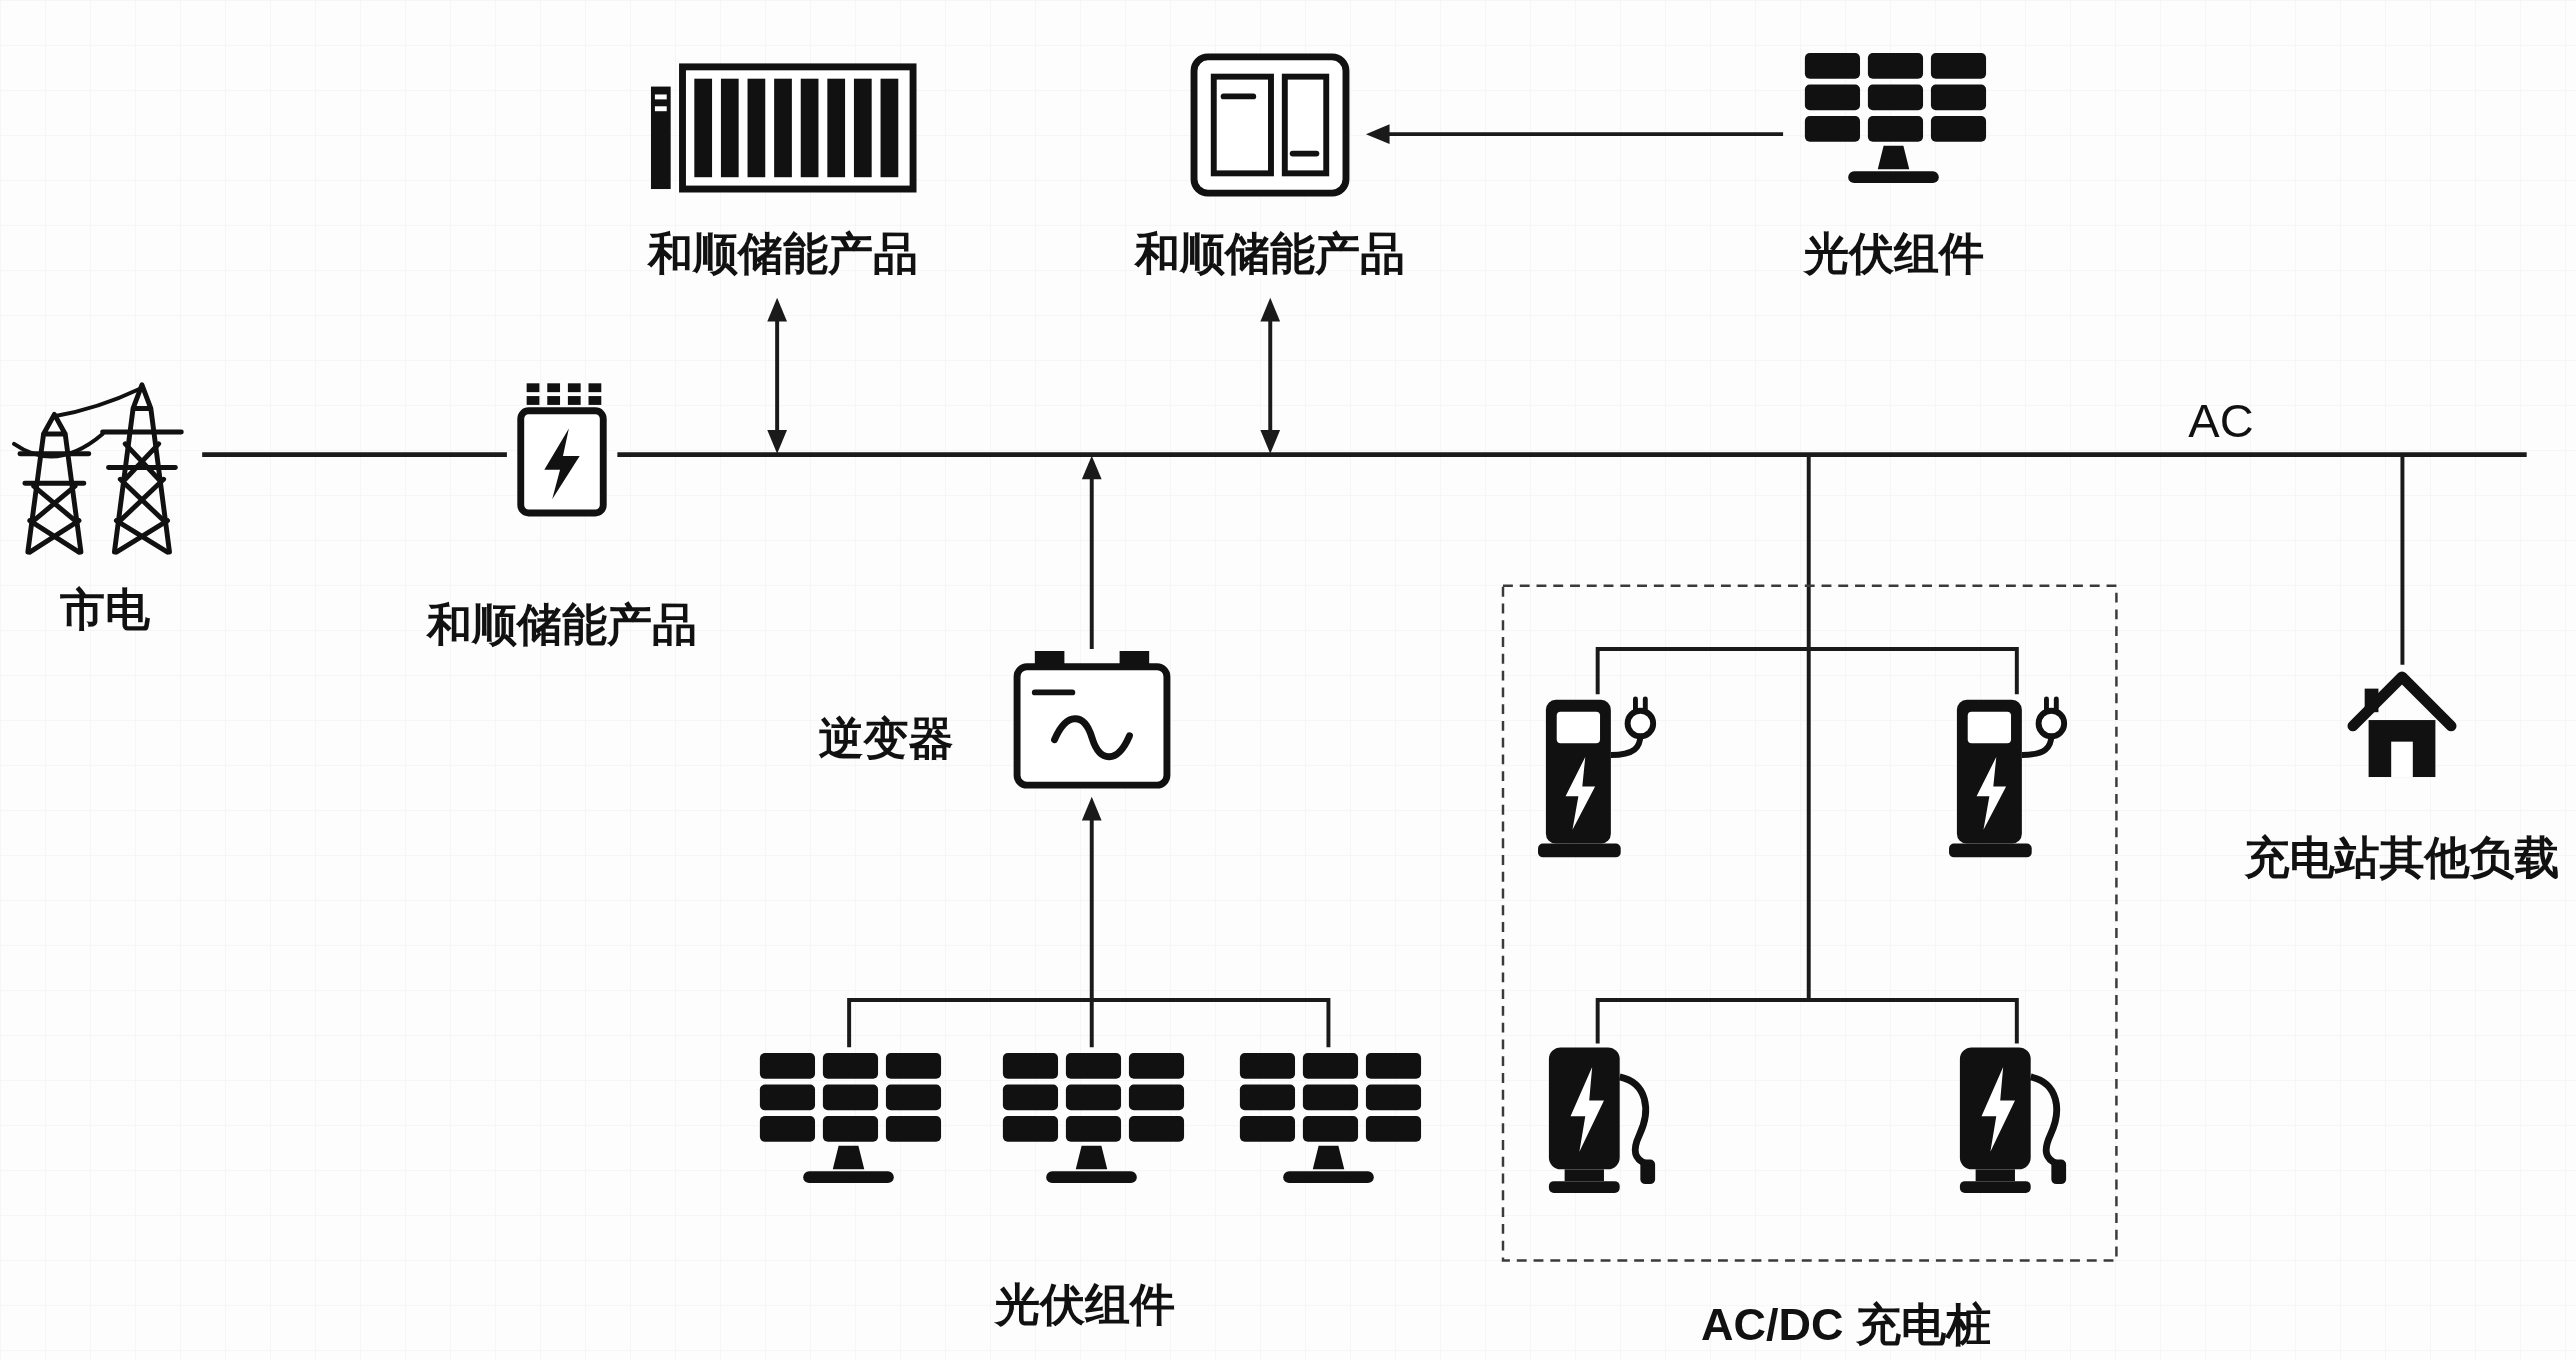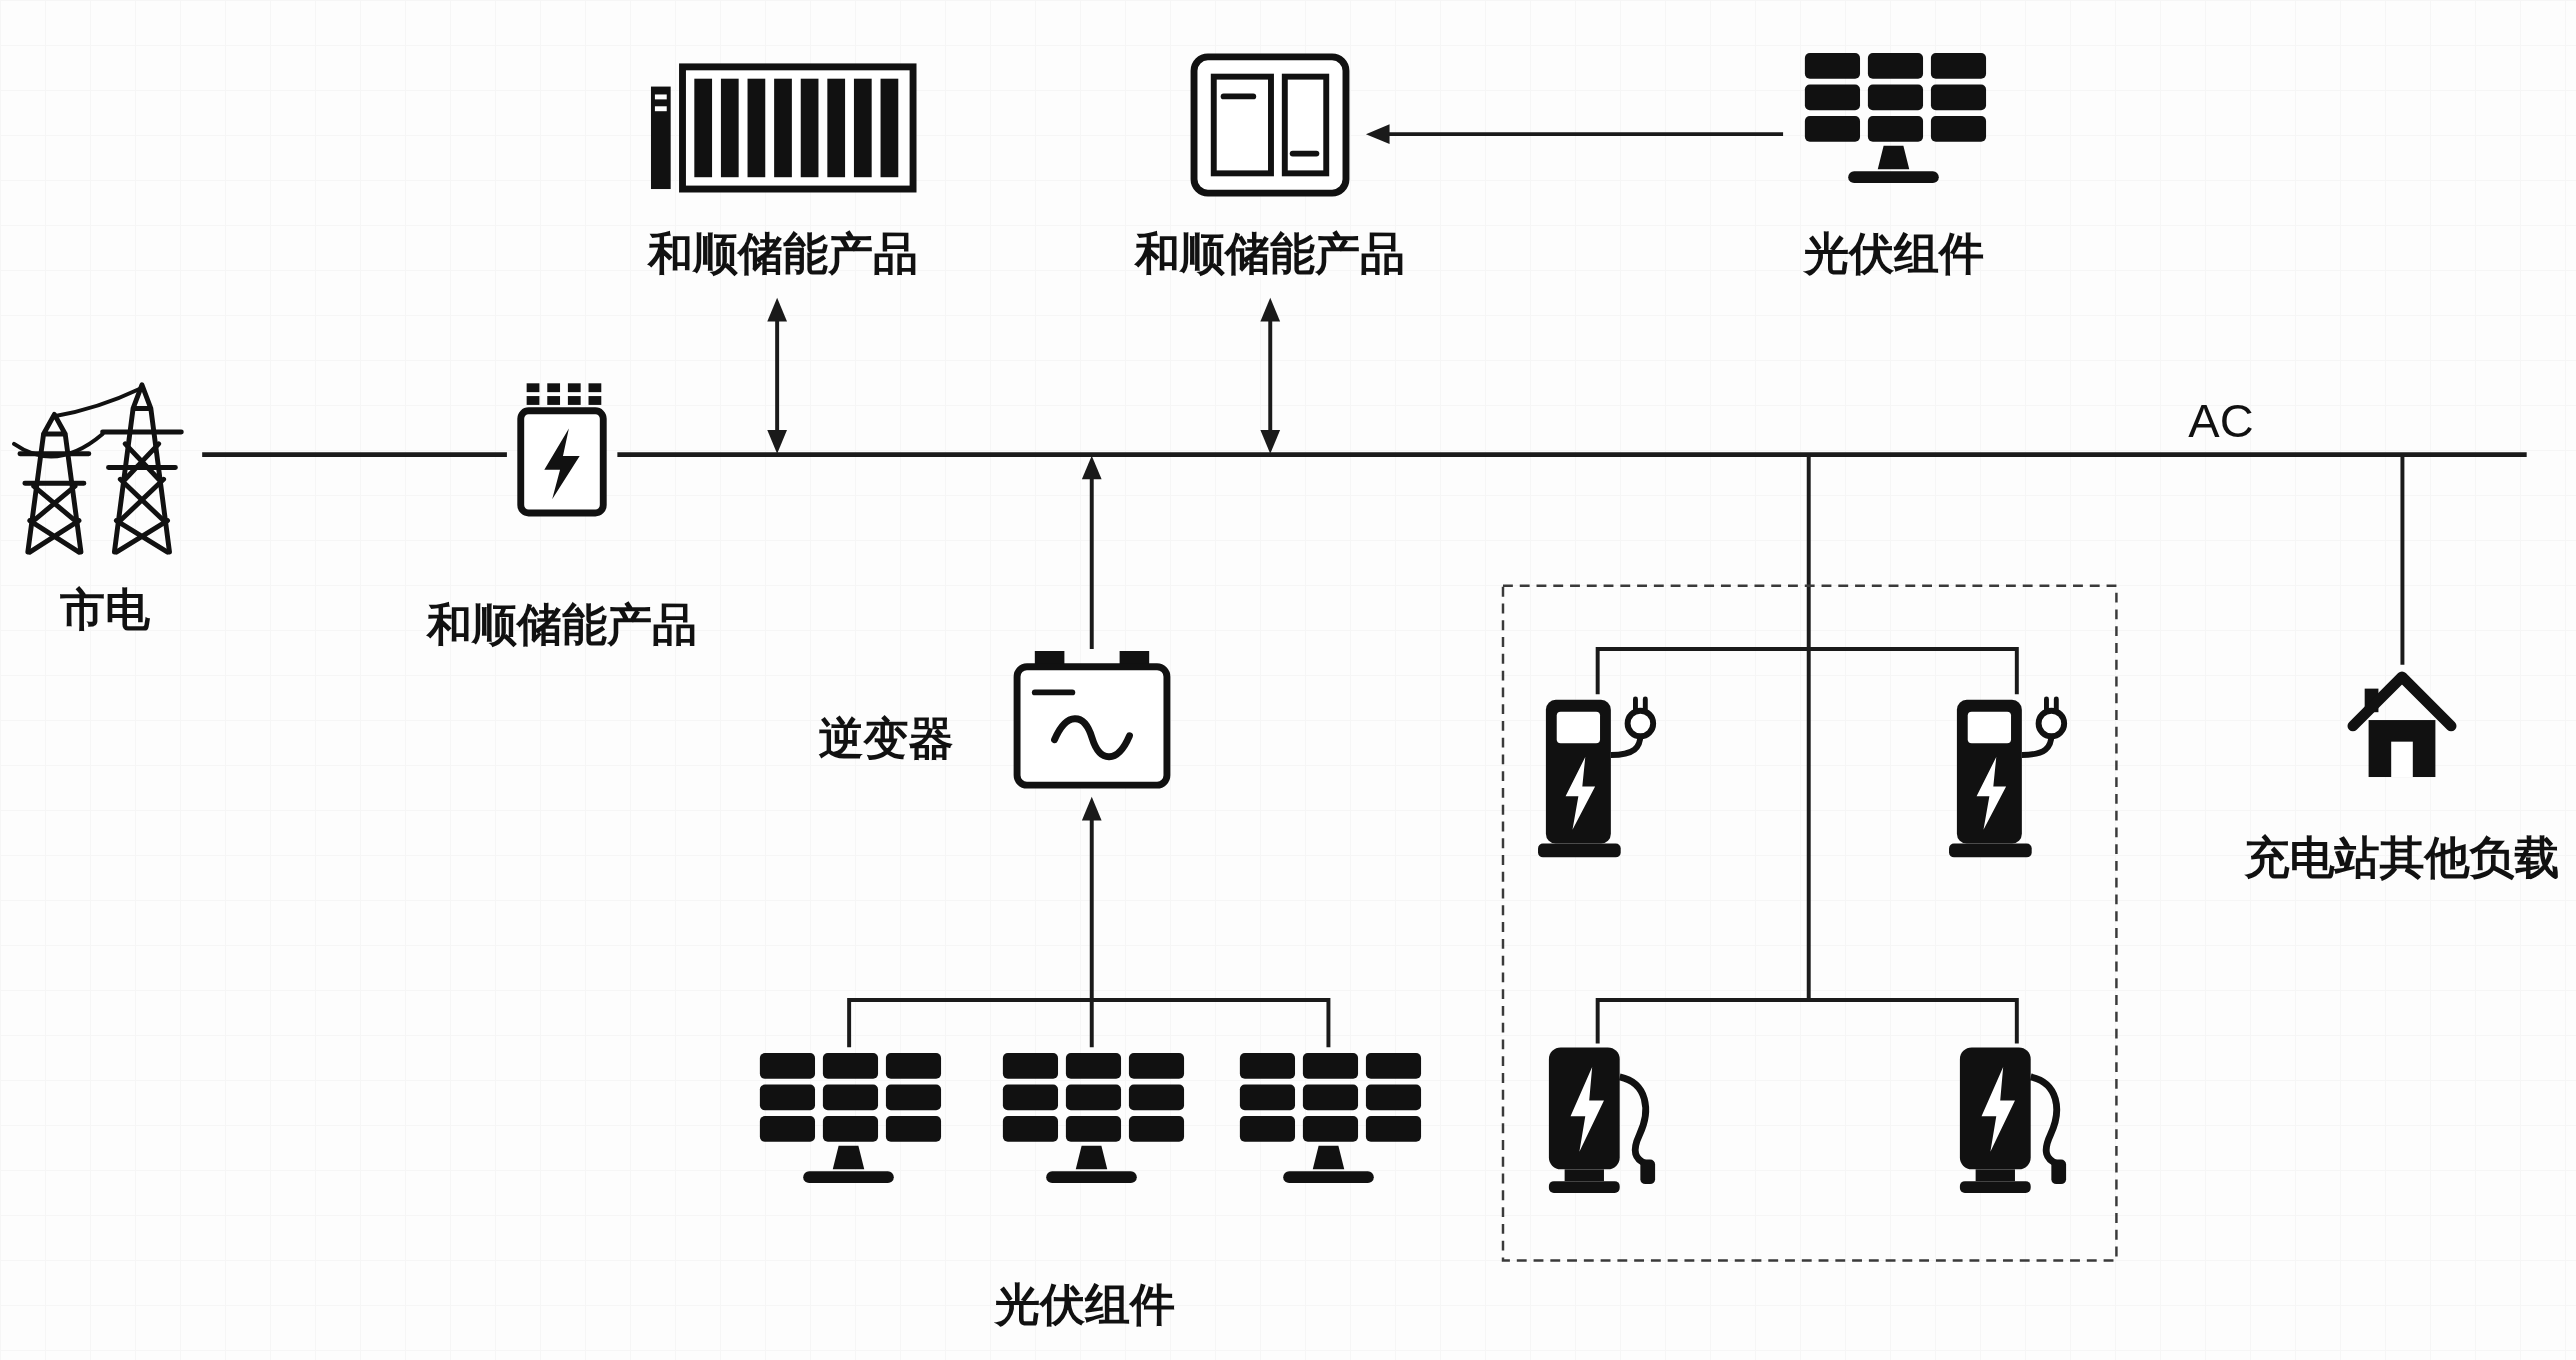--- a/index.html
+++ b/index.html
@@ -277,16 +277,17 @@
   </div>
 
   <div class="lbl" style="left:105px; top:575px;">市电</div>
   <div class="lbl" style="left:562px; top:590px;">和顺储能产品</div>
   <div class="lbl" style="left:783px; top:219px;">和顺储能产品</div>
   <div class="lbl" style="left:1270px; top:219px;">和顺储能产品</div>
   <div class="lbl" style="left:1894px; top:219px;">光伏组件</div>
   <div class="lbl lbl-ac" style="left:2221px; top:385px;">AC</div>
   <div class="lbl" style="left:886px; top:704px;font-family:Liberation Serif, serif;">逆变器</div>
   <div class="lbl" style="left:1085px; top:1270px;">光伏组件</div>
+  <div class="lbl" style="left:1846px; top:1290px;">AC/DC 充电桩</div>
   <div class="lbl" style="left:2402px; top:823px;">充电站其他负载</div>
 
 </div>
 
 
 </body></html>

